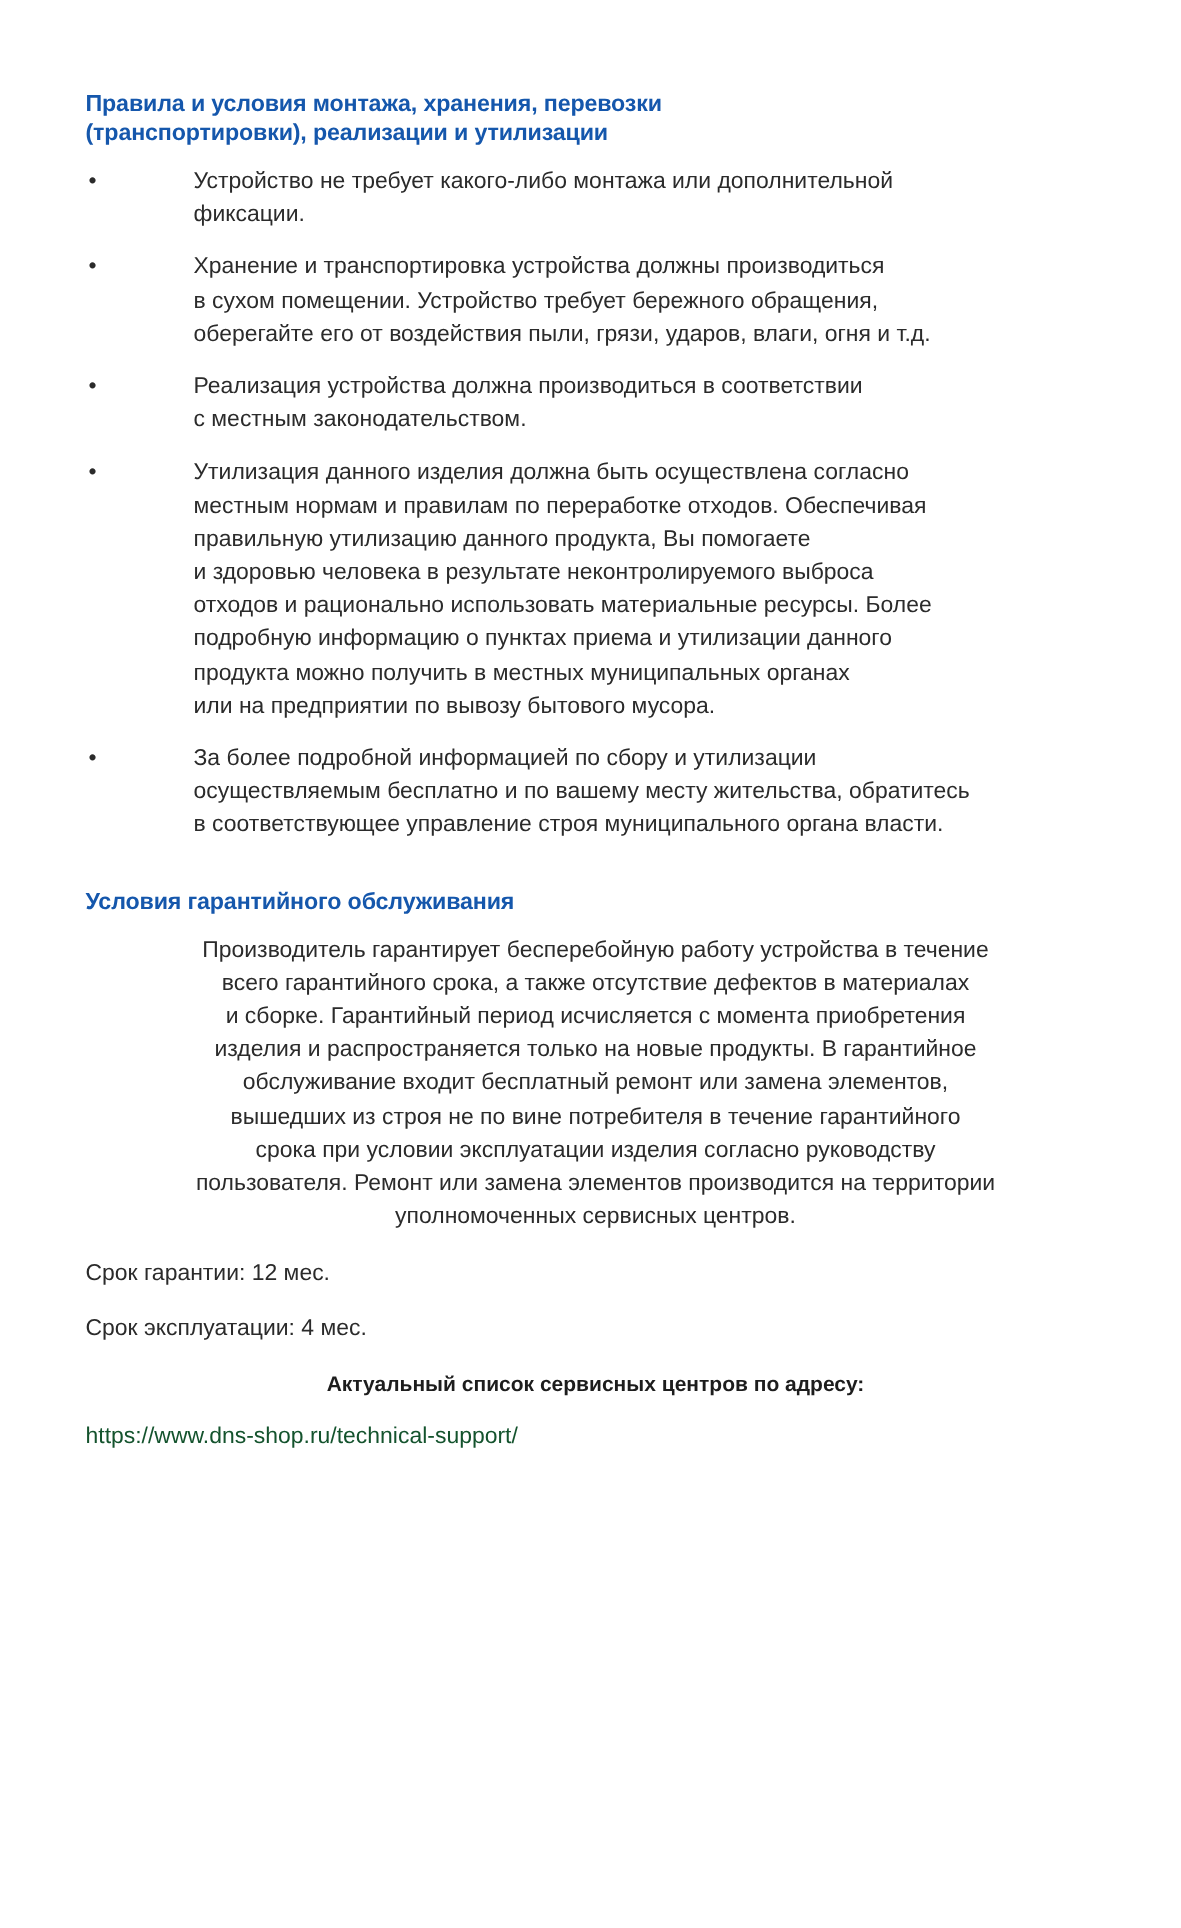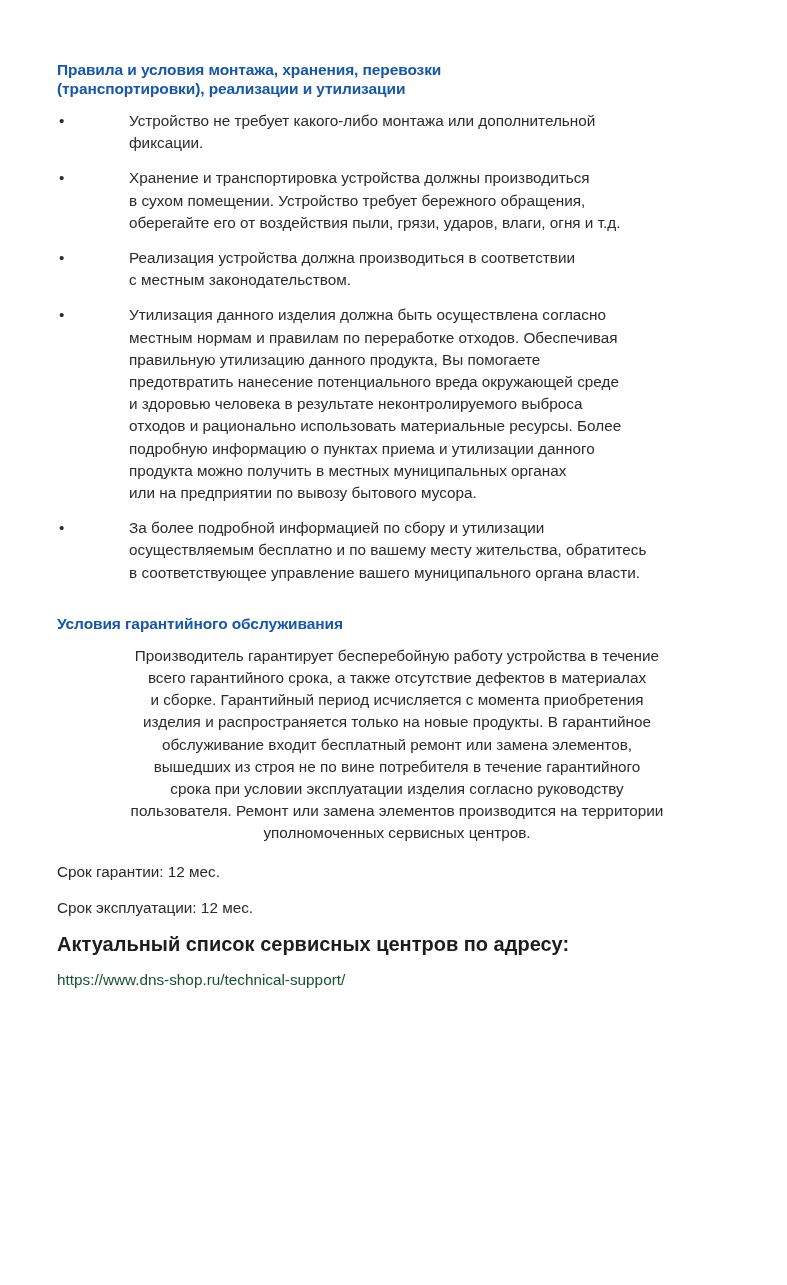--- a/index.html
+++ b/index.html
@@ -83,25 +83,26 @@
   .gap-after-warranty-para {
     height: 16px;
   }
 
   .term-line {
     font-size: 15.3px;
     line-height: 22.2px;
     margin: 0 0 14px 0;
   }
   .bold-line {
-    font-size: 20px;
+    font-size: 14px;
     line-height: 22.2px;
     font-weight: bold;
     color: #1d1d1d;
     margin: 0 0 14px 0;
+    text-align: center;
   }
   .url-line {
     font-size: 15.3px;
     line-height: 22.2px;
     margin: 0;
     color: #14532d;
   }
 </style>
 </head>
 <body>
@@ -140,35 +141,34 @@
           <span class="tline">с местным законодательством.</span>
         </span>
       </li>
 
       <li class="bullet-item">
         <span class="bullet-dot">•</span>
         <span class="bullet-text">
           <span class="tline">Утилизация данного изделия должна быть осуществлена согласно</span>
           <span class="tline">местным нормам и правилам по переработке отходов. Обеспечивая</span>
           <span class="tline">правильную утилизацию данного продукта, Вы помогаете</span>
-          <span class="tline">предотвратить нанесение потенциального вреда окружающей среде</span>
           <span class="tline">и здоровью человека в результате неконтролируемого выброса</span>
           <span class="tline">отходов и рационально использовать материальные ресурсы. Более</span>
           <span class="tline">подробную информацию о пунктах приема и утилизации данного</span>
           <span class="tline">продукта можно получить в местных муниципальных органах</span>
           <span class="tline">или на предприятии по вывозу бытового мусора.</span>
         </span>
       </li>
 
       <li class="bullet-item">
         <span class="bullet-dot">•</span>
         <span class="bullet-text">
           <span class="tline">За более подробной информацией по сбору и утилизации</span>
           <span class="tline">осуществляемым бесплатно и по вашему месту жительства, обратитесь</span>
-          <span class="tline">в соответствующее управление вашего муниципального органа власти.</span>
+          <span class="tline">в соответствующее управление строя муниципального органа власти.</span>
         </span>
       </li>
 
     </ul>
 
     <div class="gap-before-warranty"></div>
 
     <h2 class="section-heading">
       <span class="hline">Условия гарантийного обслуживания</span>
     </h2>
@@ -182,20 +182,20 @@
       <span class="tline">вышедших из строя не по вине потребителя в течение гарантийного</span>
       <span class="tline">срока при условии эксплуатации изделия согласно руководству</span>
       <span class="tline">пользователя. Ремонт или замена элементов производится на территории</span>
       <span class="tline">уполномоченных сервисных центров.</span>
     </p>
 
     <div class="gap-after-warranty-para"></div>
 
     <p class="term-line">Срок гарантии: 12 мес.</p>
 
-    <p class="term-line">Срок эксплуатации: 12 мес.</p>
+    <p class="term-line">Срок эксплуатации: 4 мес.</p>
 
     <p class="bold-line">Актуальный список сервисных центров по адресу:</p>
 
     <p class="url-line">https://www.dns-shop.ru/technical-support/</p>
 
   </div>
 </div>
 
 </body></html>

